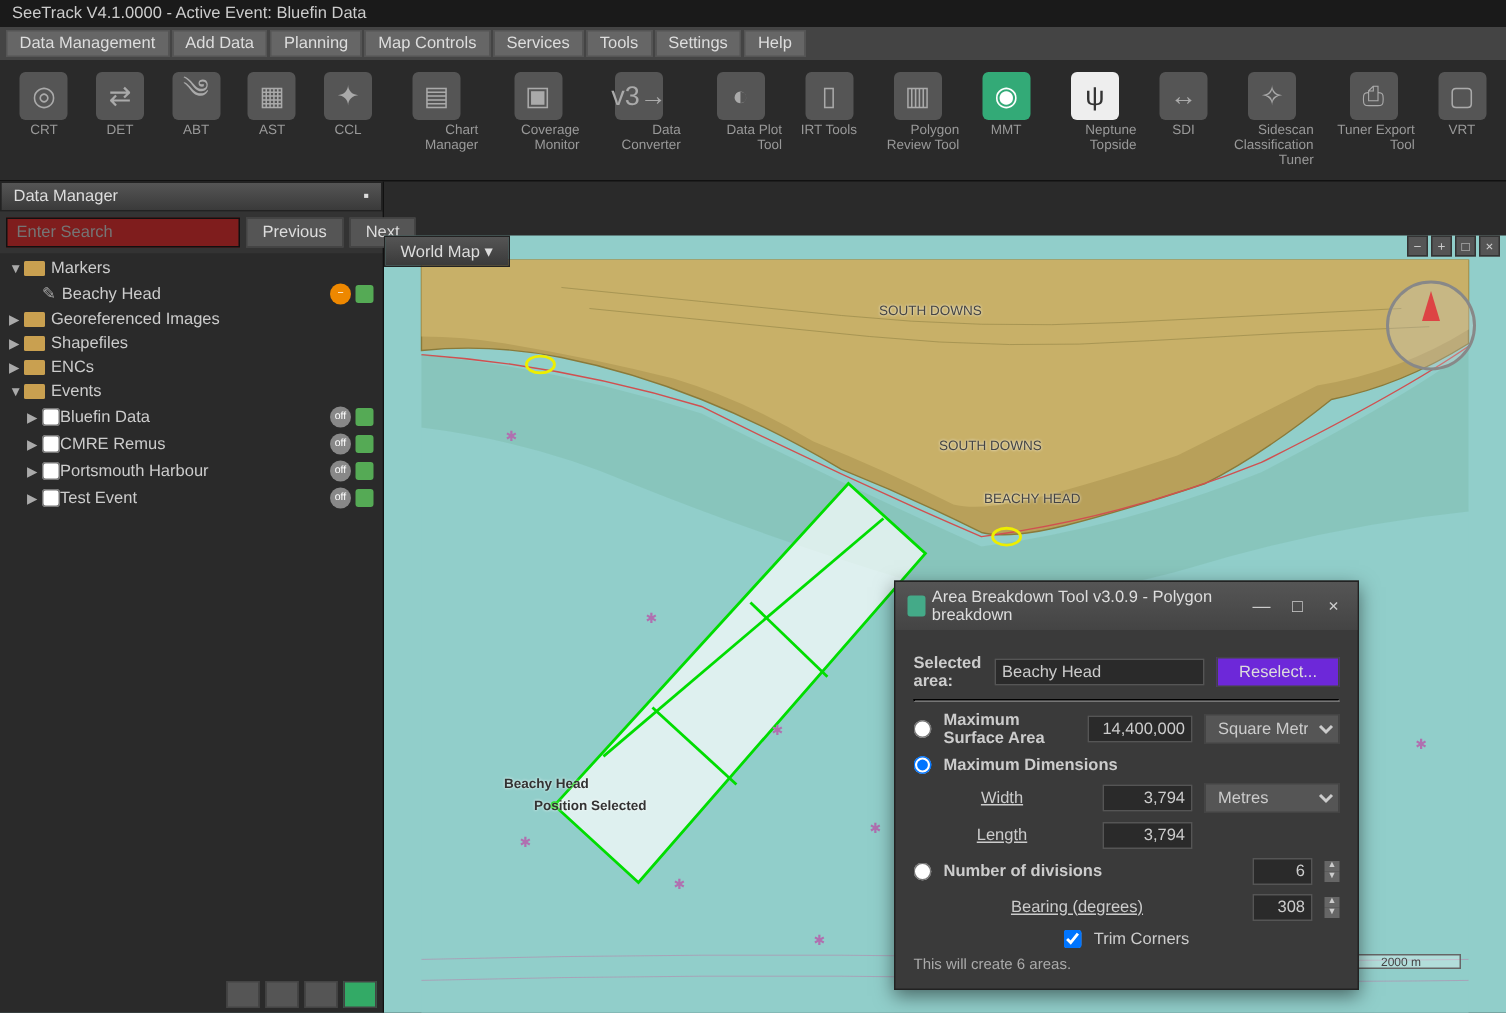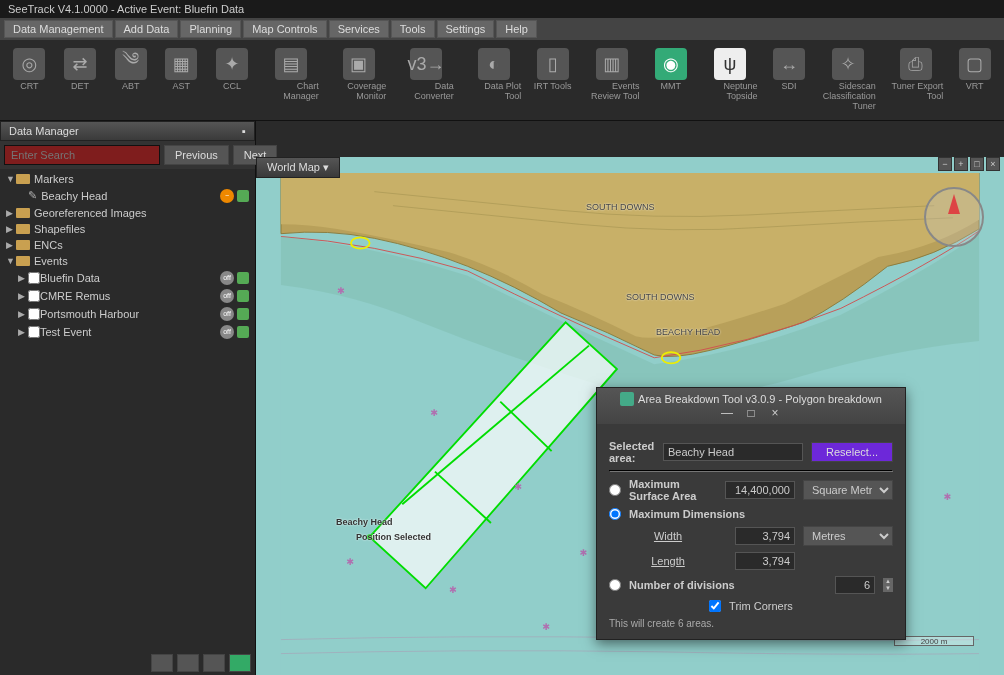--- a/index.html
+++ b/index.html
@@ -46,21 +46,21 @@
 svg.map-svg { position: absolute; top: 16px; left: 0; width: 100%; height: calc(100% - 16px); }
 
 .marker-label { position: absolute; font-size: 9px; color: #444; text-shadow: 0 0 2px #fff; }
 
 .compass { position: absolute; top: 30px; right: 20px; width: 60px; height: 60px; border: 2px solid #888; border-radius: 50%; background: rgba(200,200,200,0.3); }
 .compass-needle { position: absolute; top: 5px; left: 50%; transform: translateX(-50%); width: 0; height: 0; border-left: 6px solid transparent; border-right: 6px solid transparent; border-bottom: 20px solid #d44; }
 
 .scale-bar { position: absolute; bottom: 30px; right: 30px; width: 80px; height: 10px; border: 1px solid #666; background: rgba(255,255,255,0.3); font-size: 8px; text-align: center; color: #444; }
 
 .dialog { position: absolute; top: 230px; left: 340px; width: 310px; background: #3a3a3a; border: 1px solid #222; box-shadow: 0 4px 12px rgba(0,0,0,0.5); z-index: 20; }
-.dialog-title { background: linear-gradient(#555,#444); padding: 4px 8px; font-size: 11px; color: #ddd; display: flex; align-items: center; justify-content: space-between; flex-direction: column; }
+.dialog-title { background: linear-gradient(#555,#444); padding: 4px 8px; font-size: 11px; color: #ddd; display: flex; align-items: center; justify-content: space-between; }
 .dialog-title-icon { width: 14px; height: 14px; background: #4a8; border-radius: 2px; margin-right: 4px; }
 .dialog-wc { display: flex; gap: 8px; }
 .wc-btn { width: 16px; font-size: 12px; color: #ccc; text-align: center; cursor: pointer; }
 .dialog-body { padding: 10px 12px; }
 .dlg-row { display: flex; align-items: center; gap: 8px; margin: 6px 0; font-size: 11px; }
 .dlg-label { flex: 1; text-align: center; color: #ccc; text-decoration: underline; }
 .dlg-label-l { color: #ccc; font-weight: bold; }
 .dlg-input { width: 60px; background: #2a2a2a; border: 1px solid #555; color: #ccc; padding: 2px 4px; font-size: 11px; text-align: right; }
 .dlg-input-wide { width: 140px; text-align: left; }
 .dlg-select { width: 90px; background: #555; border: 1px solid #444; color: #ccc; padding: 2px 4px; font-size: 11px; }
@@ -125,21 +125,21 @@
   <div class="tool-btn tool-wide">
       <div class="tool-icon">◐</div>
       <div class="tool-label">Data Plot Tool</div>
     </div>
   <div class="tool-btn">
       <div class="tool-icon">▯</div>
       <div class="tool-label">IRT Tools</div>
     </div>
   <div class="tool-btn tool-wide">
       <div class="tool-icon">▥</div>
-      <div class="tool-label">Events Review Tool</div>
+      <div class="tool-label">Polygon Review Tool</div>
     </div>
   <div class="tool-btn">
       <div class="tool-icon" style="background:#3a7;color:#fff">◉</div>
       <div class="tool-label">MMT</div>
     </div>
   <div class="tool-btn tool-wide">
       <div class="tool-icon" style="background:#eee;color:#333">ψ</div>
       <div class="tool-label">Neptune Topside</div>
     </div>
   <div class="tool-btn">
@@ -360,20 +360,28 @@
         </div>
         <div class="dlg-row">
           <input type="radio" name="mode" class="dlg-radio" style="">
           <span class="dlg-label-l" style="flex:1">Number of divisions</span>
           <input class="dlg-input" style="width: 40px;" value="6">
           <span class="spinner">
               <span class="spin-btn">▲</span>
               <span class="spin-btn">▼</span>
             </span>
         </div>
+        <div class="dlg-row">
+          <span class="dlg-label">Bearing (degrees)</span>
+          <input class="dlg-input" style="width: 40px;" value="308">
+          <span class="spinner">
+              <span class="spin-btn">▲</span>
+              <span class="spin-btn">▼</span>
+            </span>
+        </div>
         <div class="dlg-row" style="justify-content:center">
           <input type="checkbox" class="dlg-check" checked="" style="">
           <span>Trim Corners</span>
         </div>
         <div class="dlg-msg">This will create 6 areas.</div>
       </div>
     </div>
   </div>
 </div>
 

